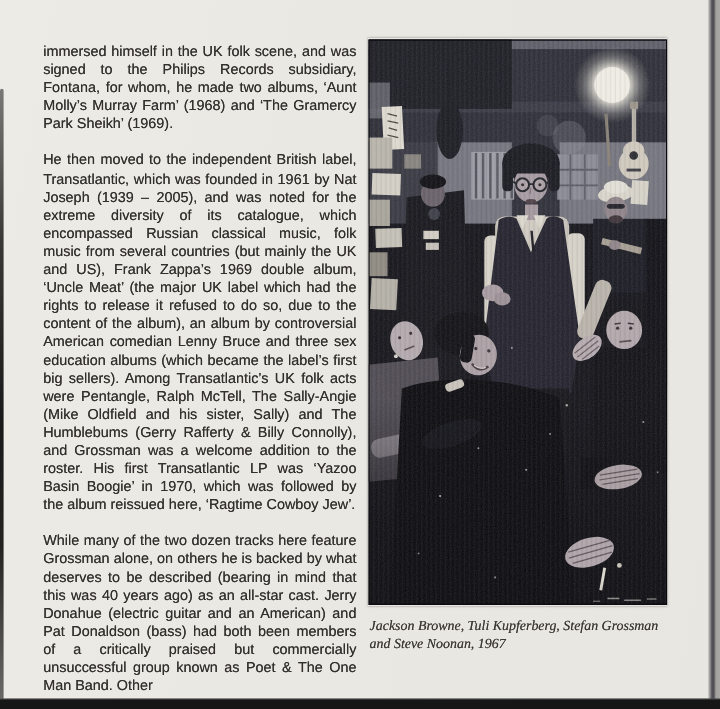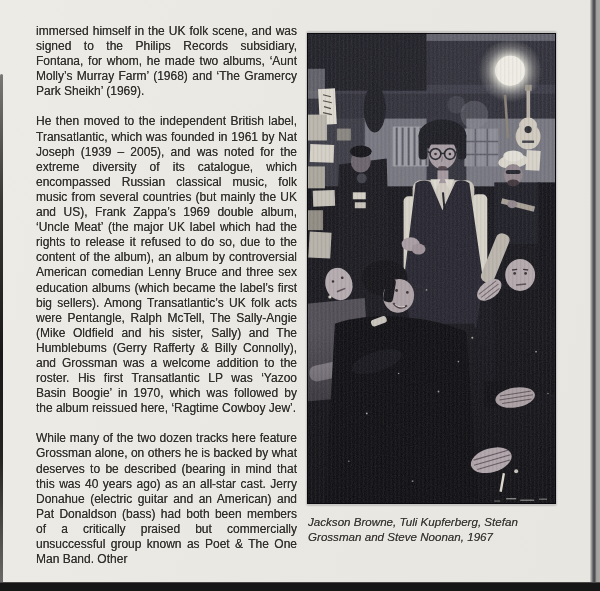--- a/index.html
+++ b/index.html
@@ -14,29 +14,30 @@
     border-radius:2px;}
   .edge-bottom{position:absolute;left:0;right:0;bottom:0;height:8px;background:#161616;box-shadow:0 -1px 0 #4a4948;}
   .edge-right{position:absolute;right:0;top:0;bottom:8px;width:10px;
     background:linear-gradient(to right,#d8d6d1 0%,#56555a 32%,#4d4c52 48%,#a3a19d 66%,#aaa8a4 100%);}
   
   .text-col{
     position:absolute;left:36px;top:24px;width:261px;
     font-size:12px;line-height:15.1px;color:#31302d;
     text-align:justify;text-shadow:0 0 .55px rgba(55,52,48,.85);
   }
-  .text-col p{margin:0 0 15px 0;}
+  .text-col p{margin:12px 0 15px 0;}
   
   .photo-wrap{position:absolute;left:307px;top:32px;width:249px;height:473px;}
   .photo-wrap svg{display:block;filter:blur(.4px) contrast(1.02);box-shadow:0 0 2px rgba(25,25,30,.45);}
   
   .caption{
     position:absolute;left:308px;top:515px;width:254px;
     font-style:italic;font-size:11.6px;line-height:14.5px;color:#3a3834;
     text-shadow:0 0 .4px rgba(60,58,54,.8);
+    font-family:Liberation Serif, serif;
   }
 </style>
 </head>
 <body>
 
 <div class="page">
 
   <div class="text-col">
     <p>immersed himself in the UK folk scene, and was signed to the Philips Records subsidiary, Fontana, for whom, he made two albums, ‘Aunt Molly’s Murray Farm’ (1968) and ‘The Gramercy Park Sheikh’ (1969).</p>
     <p>He then moved to the independent British label, Transatlantic, which was founded in 1961 by Nat Joseph (1939 – 2005), and was noted for the extreme diversity of its catalogue, which encompassed Russian classical music, folk music from several countries (but mainly the UK and US), Frank Zappa’s 1969 double album, ‘Uncle Meat’ (the major UK label which had the rights to release it refused to do so, due to the content of the album), an album by controversial American comedian Lenny Bruce and three sex education albums (which became the label’s first big sellers). Among Transatlantic’s UK folk acts were Pentangle, Ralph McTell, The Sally-Angie (Mike Oldfield and his sister, Sally) and The Humblebums (Gerry Rafferty &amp; Billy Connolly), and Grossman was a welcome addition to the roster. His first Transatlantic LP was ‘Yazoo Basin Boogie’ in 1970, which was followed by the album reissued here, ‘Ragtime Cowboy Jew’.</p>

